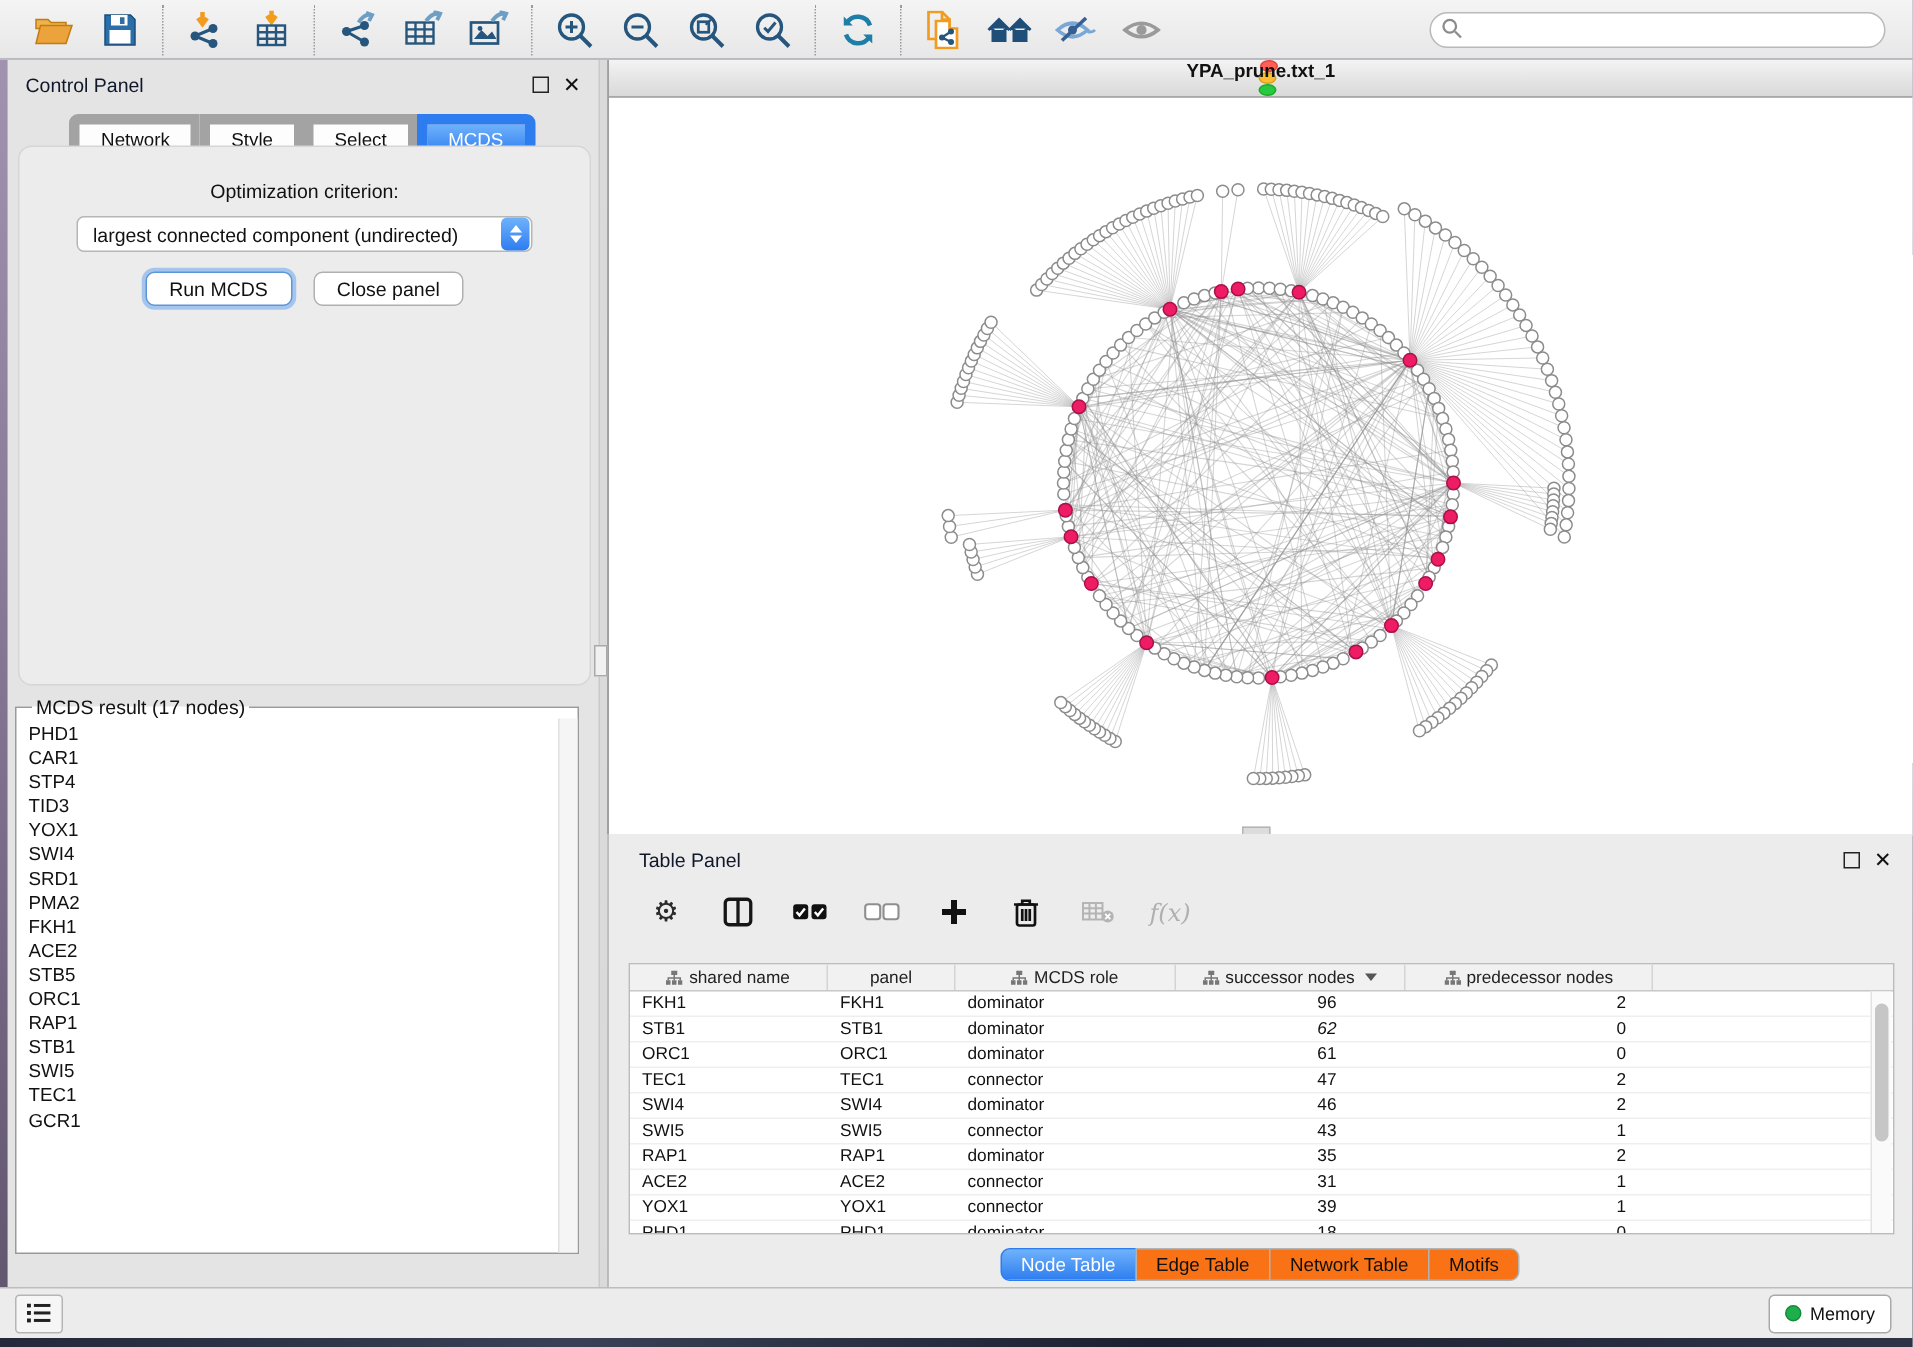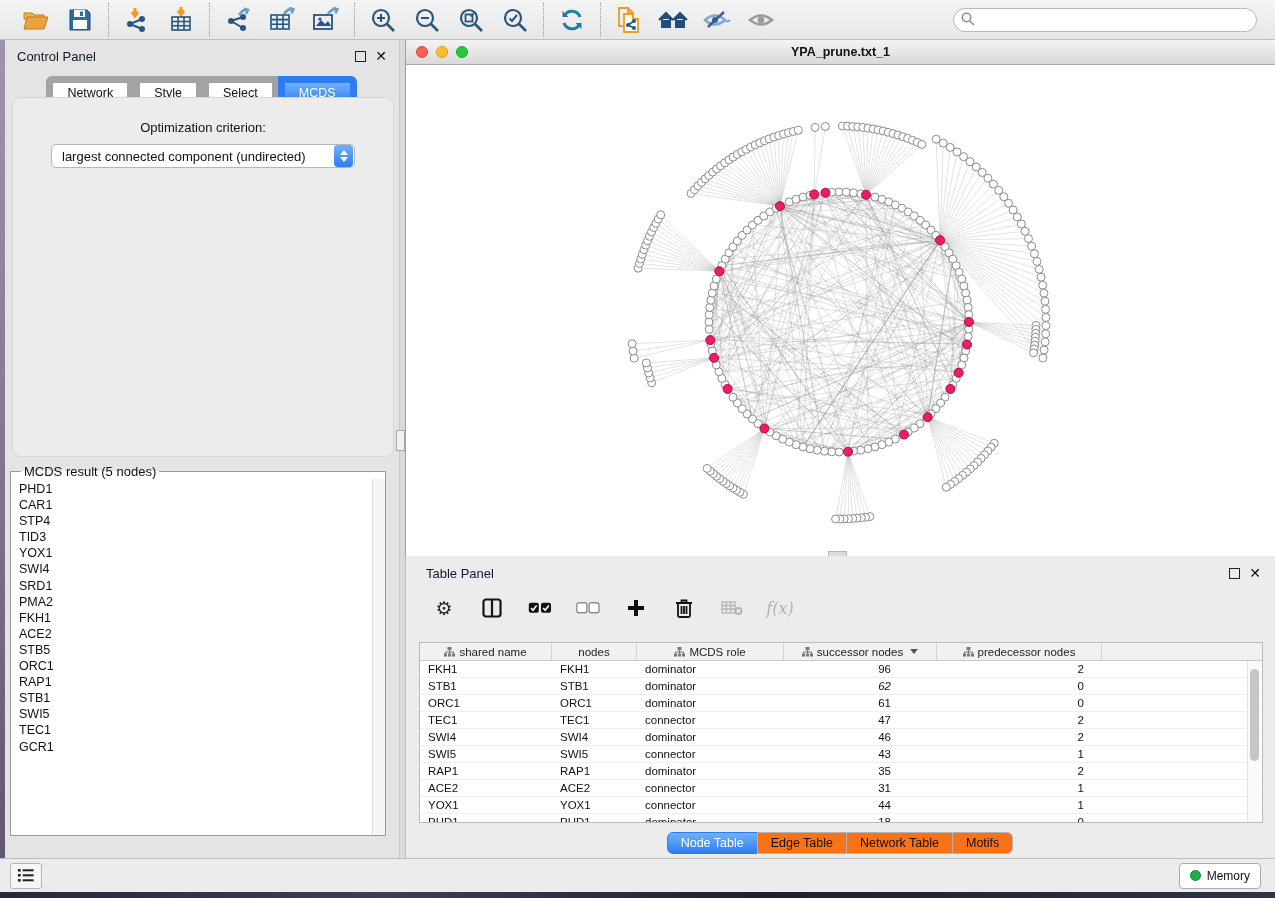--- a/index.html
+++ b/index.html
@@ -55,21 +55,21 @@
   #mcds-list div{font-size:12.5px;line-height:16.1px;color:#111;}
   #mcds-scroll{position:absolute;right:0;top:0;width:12px;height:100%;background:#f5f5f5;border-left:1px solid #e0e0e0;}
 
   
   #v-split{left:400px;top:40px;width:5px;height:818px;background:#dadada;}
   #v-grip{left:396px;top:430px;width:9px;height:21px;background:#f1f1f1;border:1px solid #a9a9a9;box-sizing:border-box;}
 
   
   #net-window{left:405px;top:40px;width:870px;height:516px;border-left:1px solid #9f9f9f;box-sizing:border-box;}
   #net-titlebar{height:24px;background:linear-gradient(#f3f3f3,#d9d9d9);border-bottom:1px solid #a8a8a8;
-     display:flex;align-items:center;position:relative;}
+     display:flex;align-items:center;position:relative;flex-direction:column;}
   .light{width:12px;height:12px;border-radius:50%;margin-left:8px;box-sizing:border-box;}
   .light.red{background:#ff5f57;border:1px solid #e0443e;margin-left:10px;}
   .light.yellow{background:#febc2e;border:1px solid #d89e24;}
   .light.green{background:#28c840;border:1px solid #1aab29;}
   #net-title{position:absolute;left:0;right:0;text-align:center;font-size:12.5px;font-weight:600;color:#111;}
   #net-canvas{width:870px;height:492px;background:#fff;}
 
   
   #h-grip{left:828px;top:551px;width:19px;height:8px;background:#dcdcdc;border:1px solid #b5b5b5;box-sizing:border-box;}
 
@@ -278,23 +278,27 @@
     </div>
   <div id="cp-content" class="abs">
     <div id="opt-label">Optimization criterion:</div>
     <div id="criterion">
       <span class="val">largest connected component (undirected)</span>
       <span class="stepper">
           <span class="tri-up"></span>
           <span class="tri-dn"></span>
         </span>
     </div>
+    <div id="cp-buttons">
+      <button class="push-btn focused">Run MCDS</button>
+      <button class="push-btn">Close panel</button>
+    </div>
   </div>
   <fieldset id="mcds-group" class="abs">
-    <legend>MCDS result (5 nodes)</legend>
+    <legend>MCDS result (17 nodes)</legend>
     <div style="position:relative;width:100%;height:100%;">
       <div id="mcds-list">
           <div>PHD1</div>
           <div>CAR1</div>
           <div>STP4</div>
           <div>TID3</div>
           <div>YOX1</div>
           <div>SWI4</div>
           <div>SRD1</div>
           <div>PMA2</div>
@@ -1085,21 +1089,21 @@
           <svg class="tree-ico" width="11" height="10" viewBox="0 0 11 10">
             <rect x="3.5" y="0" width="4" height="3" fill="#777"></rect>
             <rect x="0" y="6.5" width="3" height="3" fill="#777"></rect>
             <rect x="4" y="6.5" width="3" height="3" fill="#777"></rect>
             <rect x="8" y="6.5" width="3" height="3" fill="#777"></rect>
             <path d="M5.5 3 v2 M1.5 6.5 v-1.5 h8 v1.5 M5.5 5 v1.5" stroke="#777" fill="none"></path>
           </svg>
           <span>shared name</span>
         </div>
         <div class="th" style="width: 85px;">
-          <span>nodes</span>
+          <span>panel</span>
         </div>
         <div class="th" style="width: 147px;">
           <svg class="tree-ico" width="11" height="10" viewBox="0 0 11 10">
             <rect x="3.5" y="0" width="4" height="3" fill="#777"></rect>
             <rect x="0" y="6.5" width="3" height="3" fill="#777"></rect>
             <rect x="4" y="6.5" width="3" height="3" fill="#777"></rect>
             <rect x="8" y="6.5" width="3" height="3" fill="#777"></rect>
             <path d="M5.5 3 v2 M1.5 6.5 v-1.5 h8 v1.5 M5.5 5 v1.5" stroke="#777" fill="none"></path>
           </svg>
           <span>MCDS role</span>
@@ -1181,21 +1185,21 @@
           <div class="td" style="width: 132px; text-align: left; padding-left: 8px;">ACE2</div>
           <div class="td" style="width: 85px; text-align: left; padding-left: 8px;">ACE2</div>
           <div class="td" style="width: 147px; text-align: left; padding-left: 8px;">connector</div>
           <div class="td" style="width: 153px; text-align: right; padding-right: 46px;">31</div>
           <div class="td" style="width: 165px; text-align: right; padding-right: 18px;">1</div>
         </div>
         <div class="tr">
           <div class="td" style="width: 132px; text-align: left; padding-left: 8px;">YOX1</div>
           <div class="td" style="width: 85px; text-align: left; padding-left: 8px;">YOX1</div>
           <div class="td" style="width: 147px; text-align: left; padding-left: 8px;">connector</div>
-          <div class="td" style="width: 153px; text-align: right; padding-right: 46px;">44</div>
+          <div class="td" style="width: 153px; text-align: right; padding-right: 46px;">39</div>
           <div class="td" style="width: 165px; text-align: right; padding-right: 18px;">1</div>
         </div>
         <div class="tr">
           <div class="td" style="width: 132px; text-align: left; padding-left: 8px;">PHD1</div>
           <div class="td" style="width: 85px; text-align: left; padding-left: 8px;">PHD1</div>
           <div class="td" style="width: 147px; text-align: left; padding-left: 8px;">dominator</div>
           <div class="td" style="width: 153px; text-align: right; padding-right: 46px;">18</div>
           <div class="td" style="width: 165px; text-align: right; padding-right: 18px;">0</div>
         </div>
       </div>

